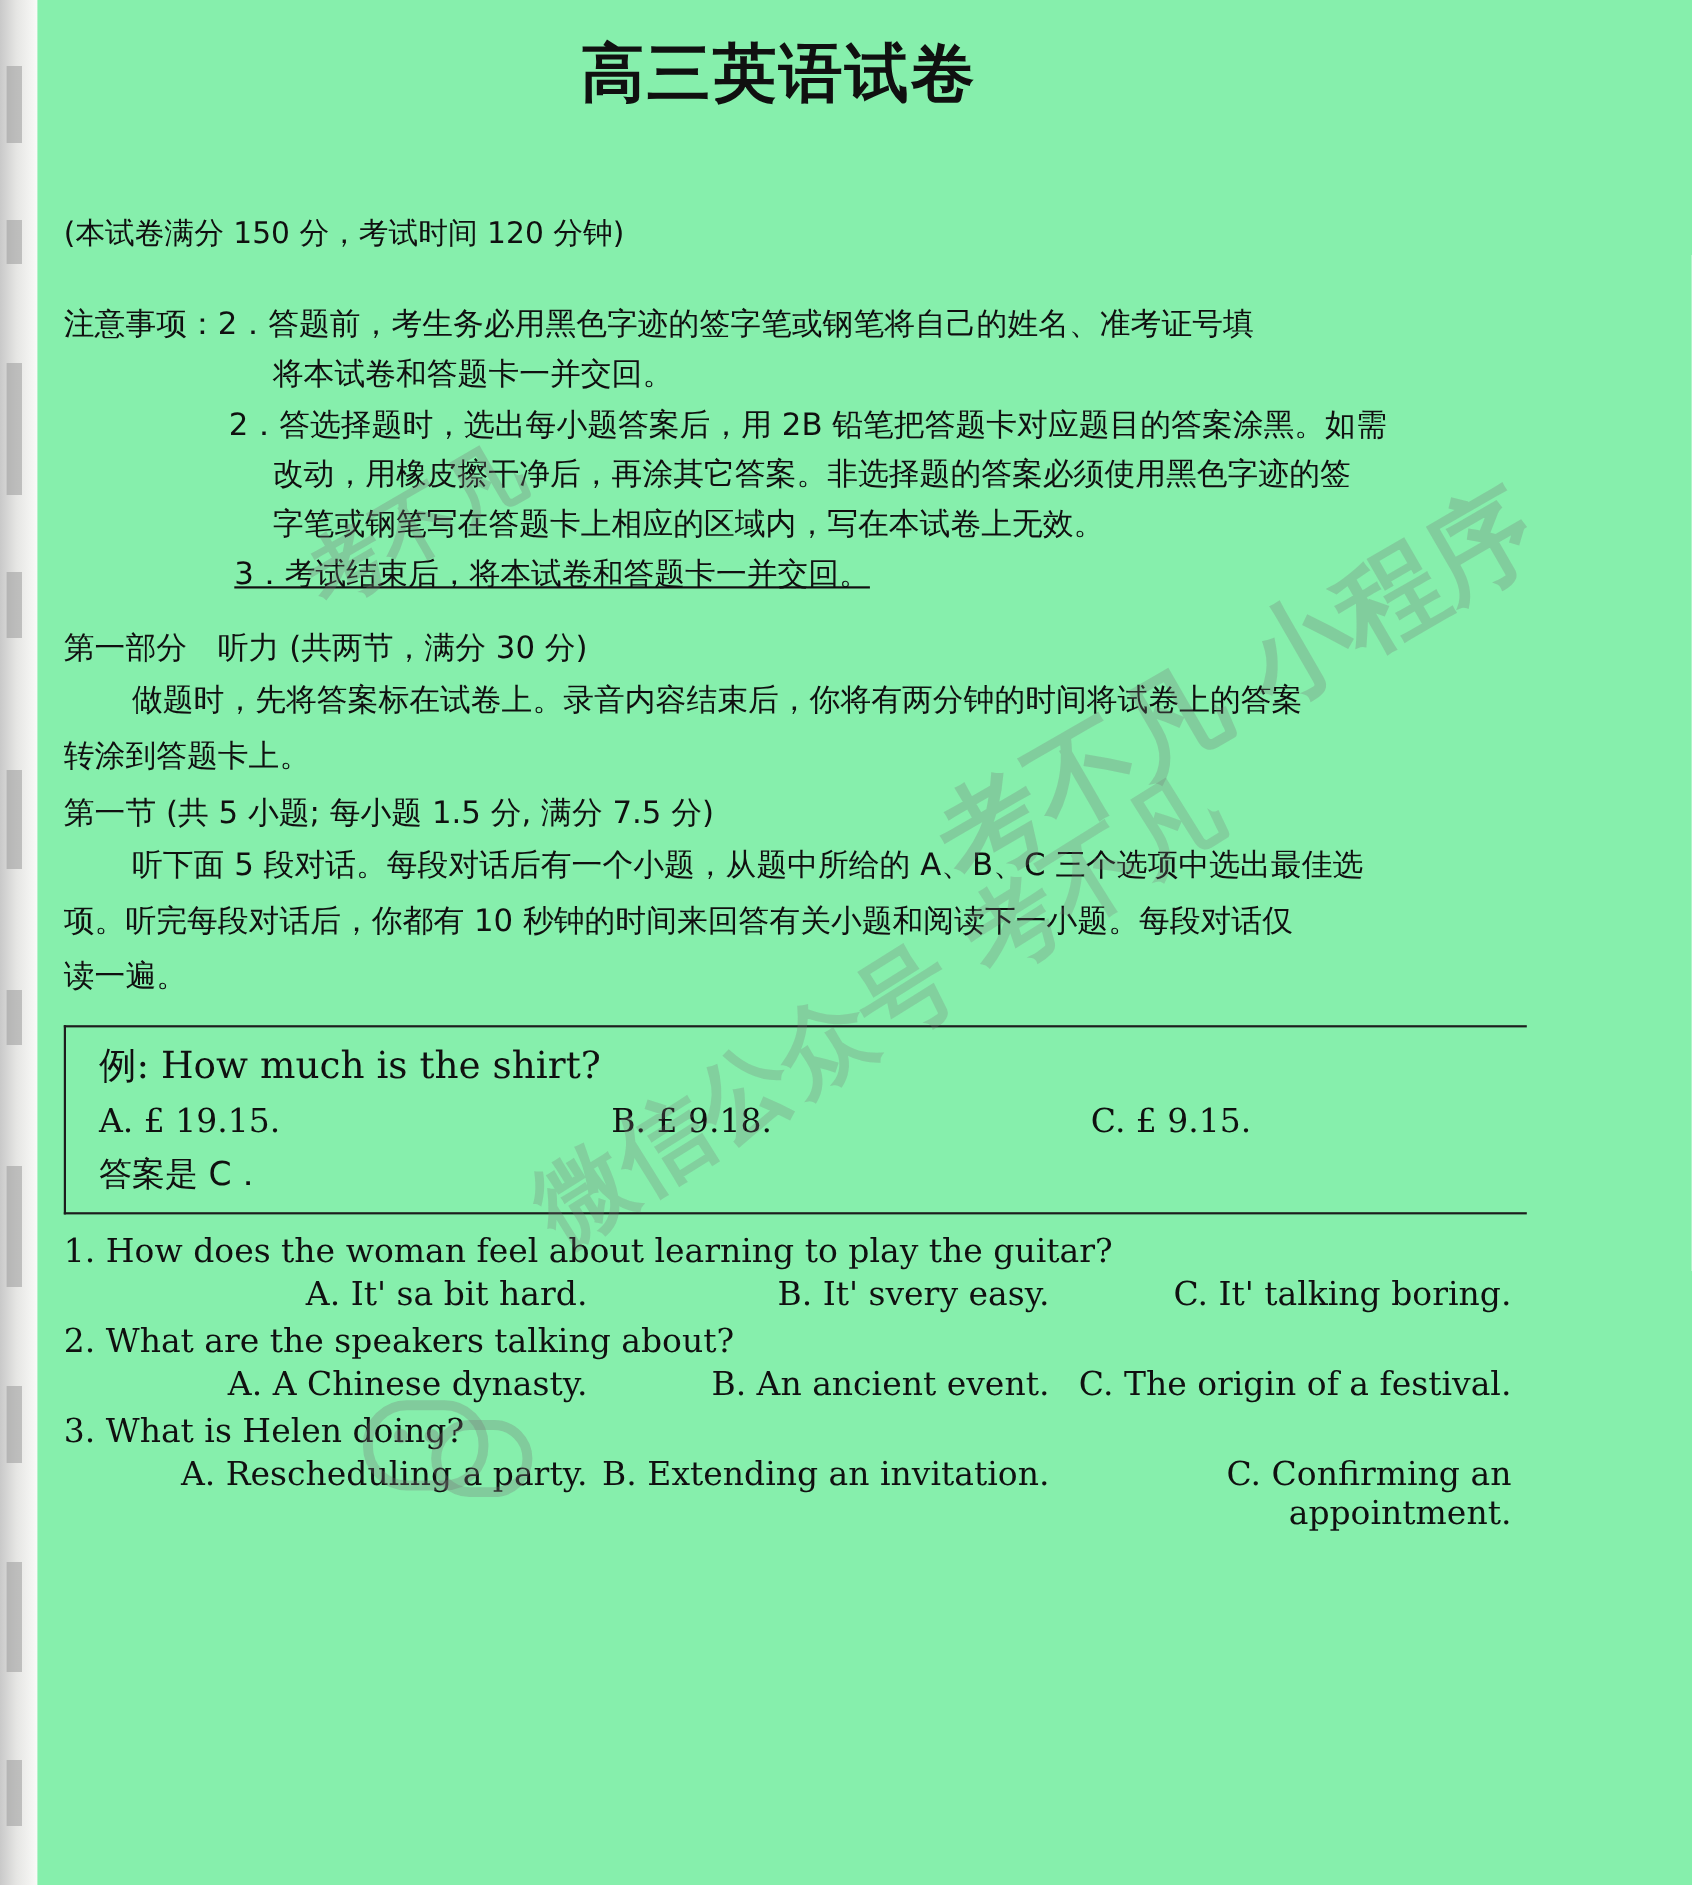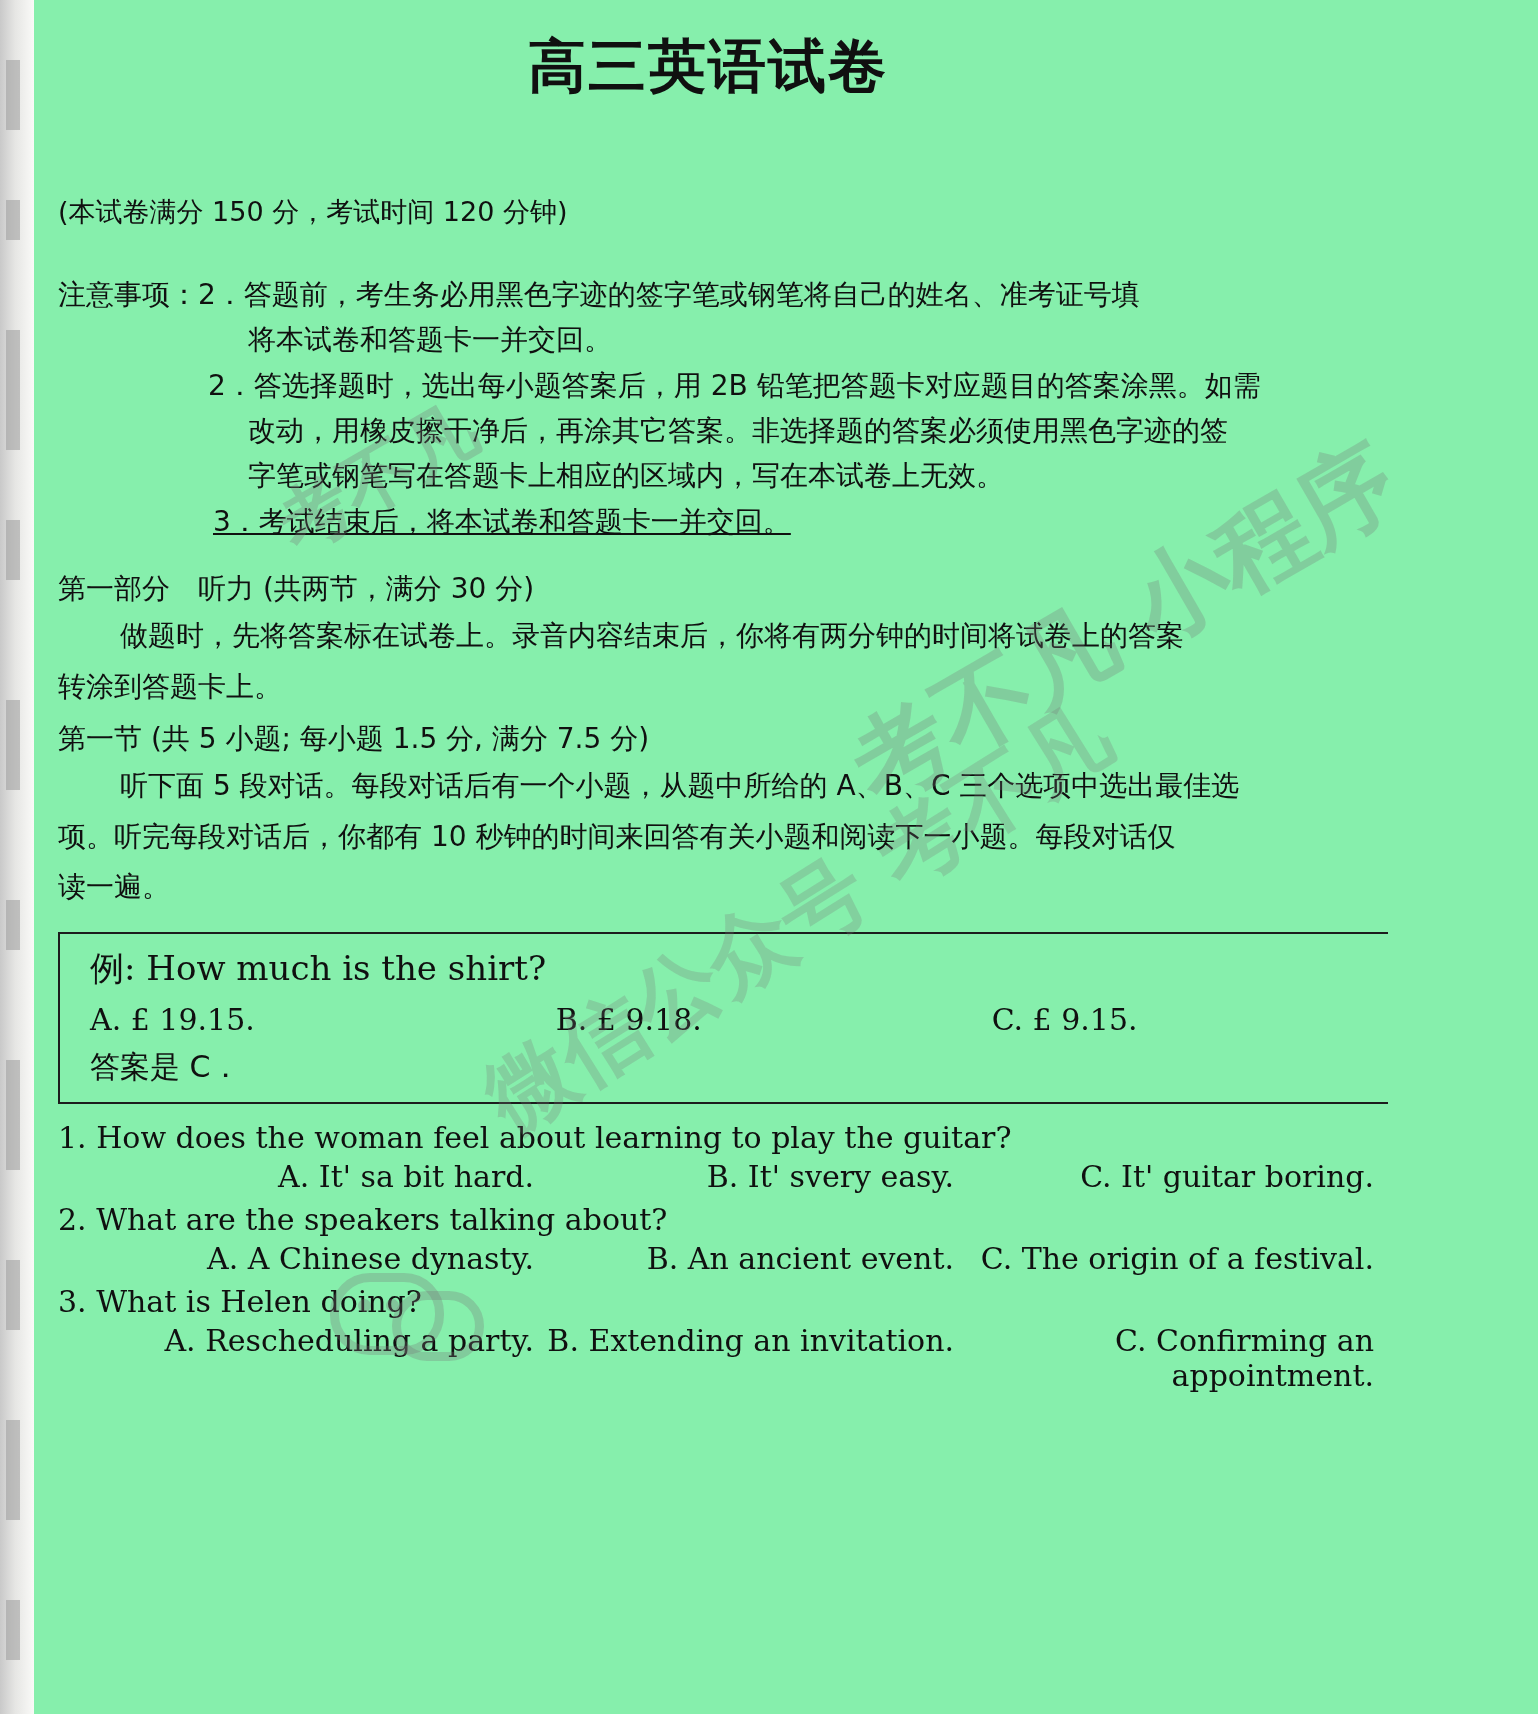--- a/index.html
+++ b/index.html
@@ -241,21 +241,21 @@
       <div class="ex-ans">答案是 C．</div>
     </div>
 
     <div class="q-list">
 
       <div class="q-item">
         <div class="q-stem">1. How does the woman feel about learning to play the guitar?</div>
         <div class="q-opts">
           <div class="c1">A. It' sa bit hard.</div>
           <div class="c2">B. It' svery easy.</div>
-          <div class="c3">C. It' guitar boring.</div>
+          <div class="c3">C. It' talking boring.</div>
         </div>
       </div>
 
       <div class="q-item">
         <div class="q-stem">2. What are the speakers talking about?</div>
         <div class="q-opts">
           <div class="c1">A. A Chinese dynasty.</div>
           <div class="c2">B. An ancient event.</div>
           <div class="c3">C. The origin of a festival.</div>
         </div>

